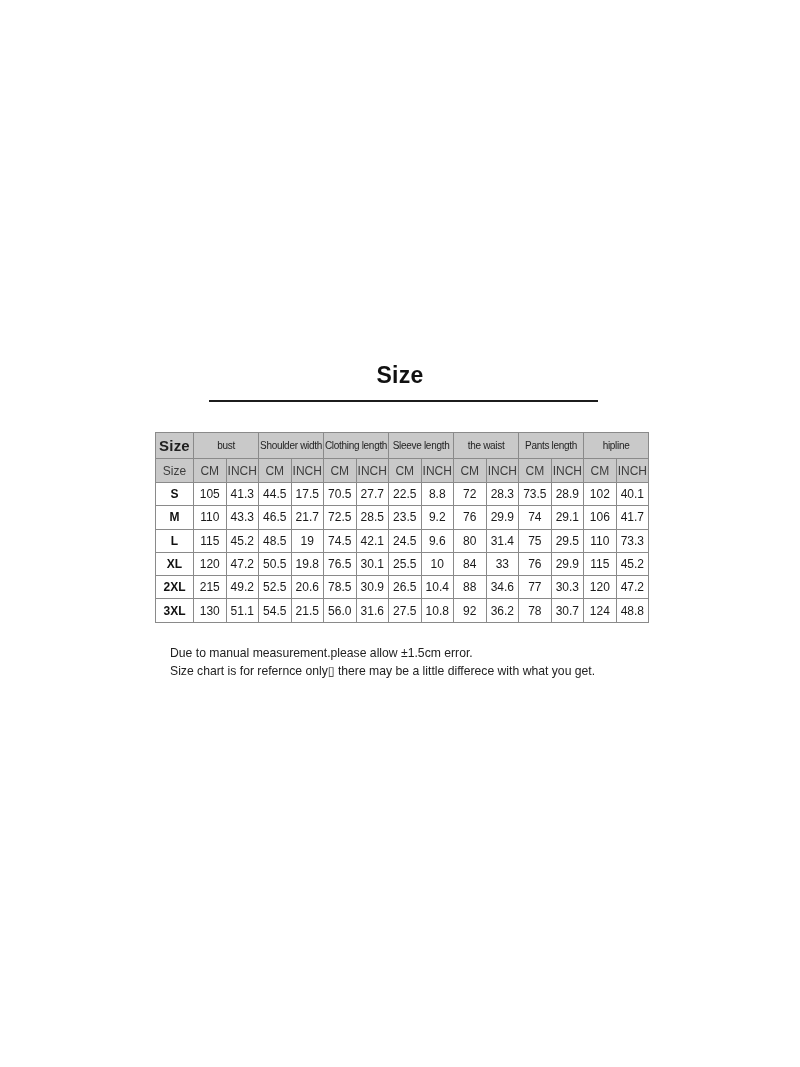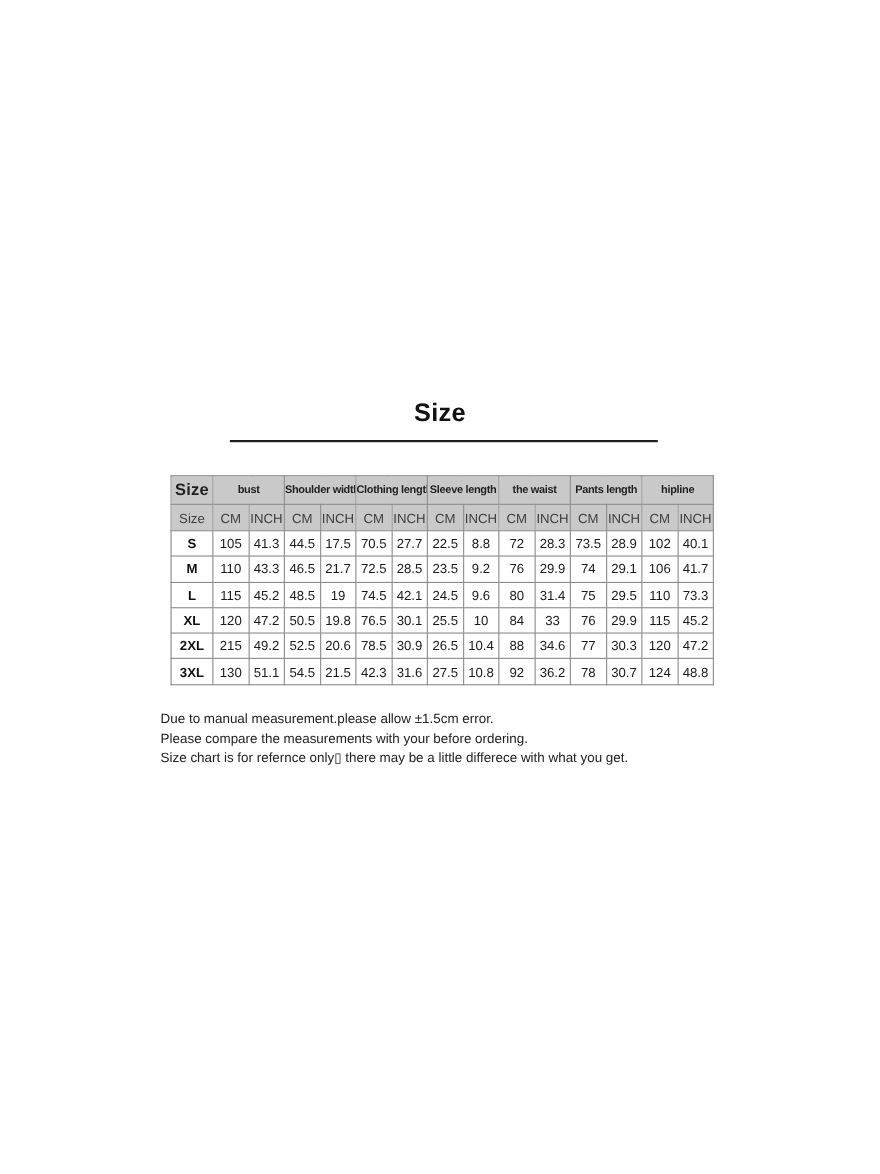--- a/index.html
+++ b/index.html
@@ -41,21 +41,21 @@
     text-align: center;
     vertical-align: middle;
     padding: 0;
     white-space: nowrap;
     overflow: hidden;
   }
   .size-table thead th { background: #c9c9c9; }
   tr.group-row th {
     height: 25px;
     font-size: 10px;
-    font-weight: 700;
+    font-weight: 400;
     letter-spacing: -0.3px;
     color: #1f1f1f;
   }
   tr.group-row th.corner {
     font-size: 15px;
     font-weight: 700;
     letter-spacing: 0.2px;
   }
   tr.unit-row th {
     height: 23px;
@@ -66,21 +66,21 @@
   .size-table tbody td {
     height: 22.3px;
     font-size: 12px;
     color: #1a1a1a;
     background: #ffffff;
   }
   .size-table tbody td.size-cell { font-weight: 700; color: #111111; }
 
   .notes {
     position: absolute;
-    left: 146px; top: 644px;
+    left: 170px; top: 644px;
     font-size: 12.2px;
     color: #222222;
   }
   .notes p { margin: 0; line-height: 18px; }
 </style>
 </head>
 <body>
 
 <div class="page">
 
@@ -225,33 +225,32 @@
           <td>120</td>
           <td>47.2</td>
         </tr>
 
         <tr>
           <td class="size-cell">3XL</td>
           <td>130</td>
           <td>51.1</td>
           <td>54.5</td>
           <td>21.5</td>
-          <td>42.3</td>
+          <td>56.0</td>
           <td>31.6</td>
           <td>27.5</td>
           <td>10.8</td>
           <td>92</td>
           <td>36.2</td>
           <td>78</td>
           <td>30.7</td>
           <td>124</td>
           <td>48.8</td>
         </tr>
       </tbody>
   </table>
 
   <div class="notes">
     <p>Due to manual measurement.please allow ±1.5cm error.</p>
-    <p>Please compare the measurements with your before ordering.</p>
     <p>Size chart is for refernce only▯ there may be a little differece with what you get.</p>
   </div>
 
 </div>
 
 </body></html>

